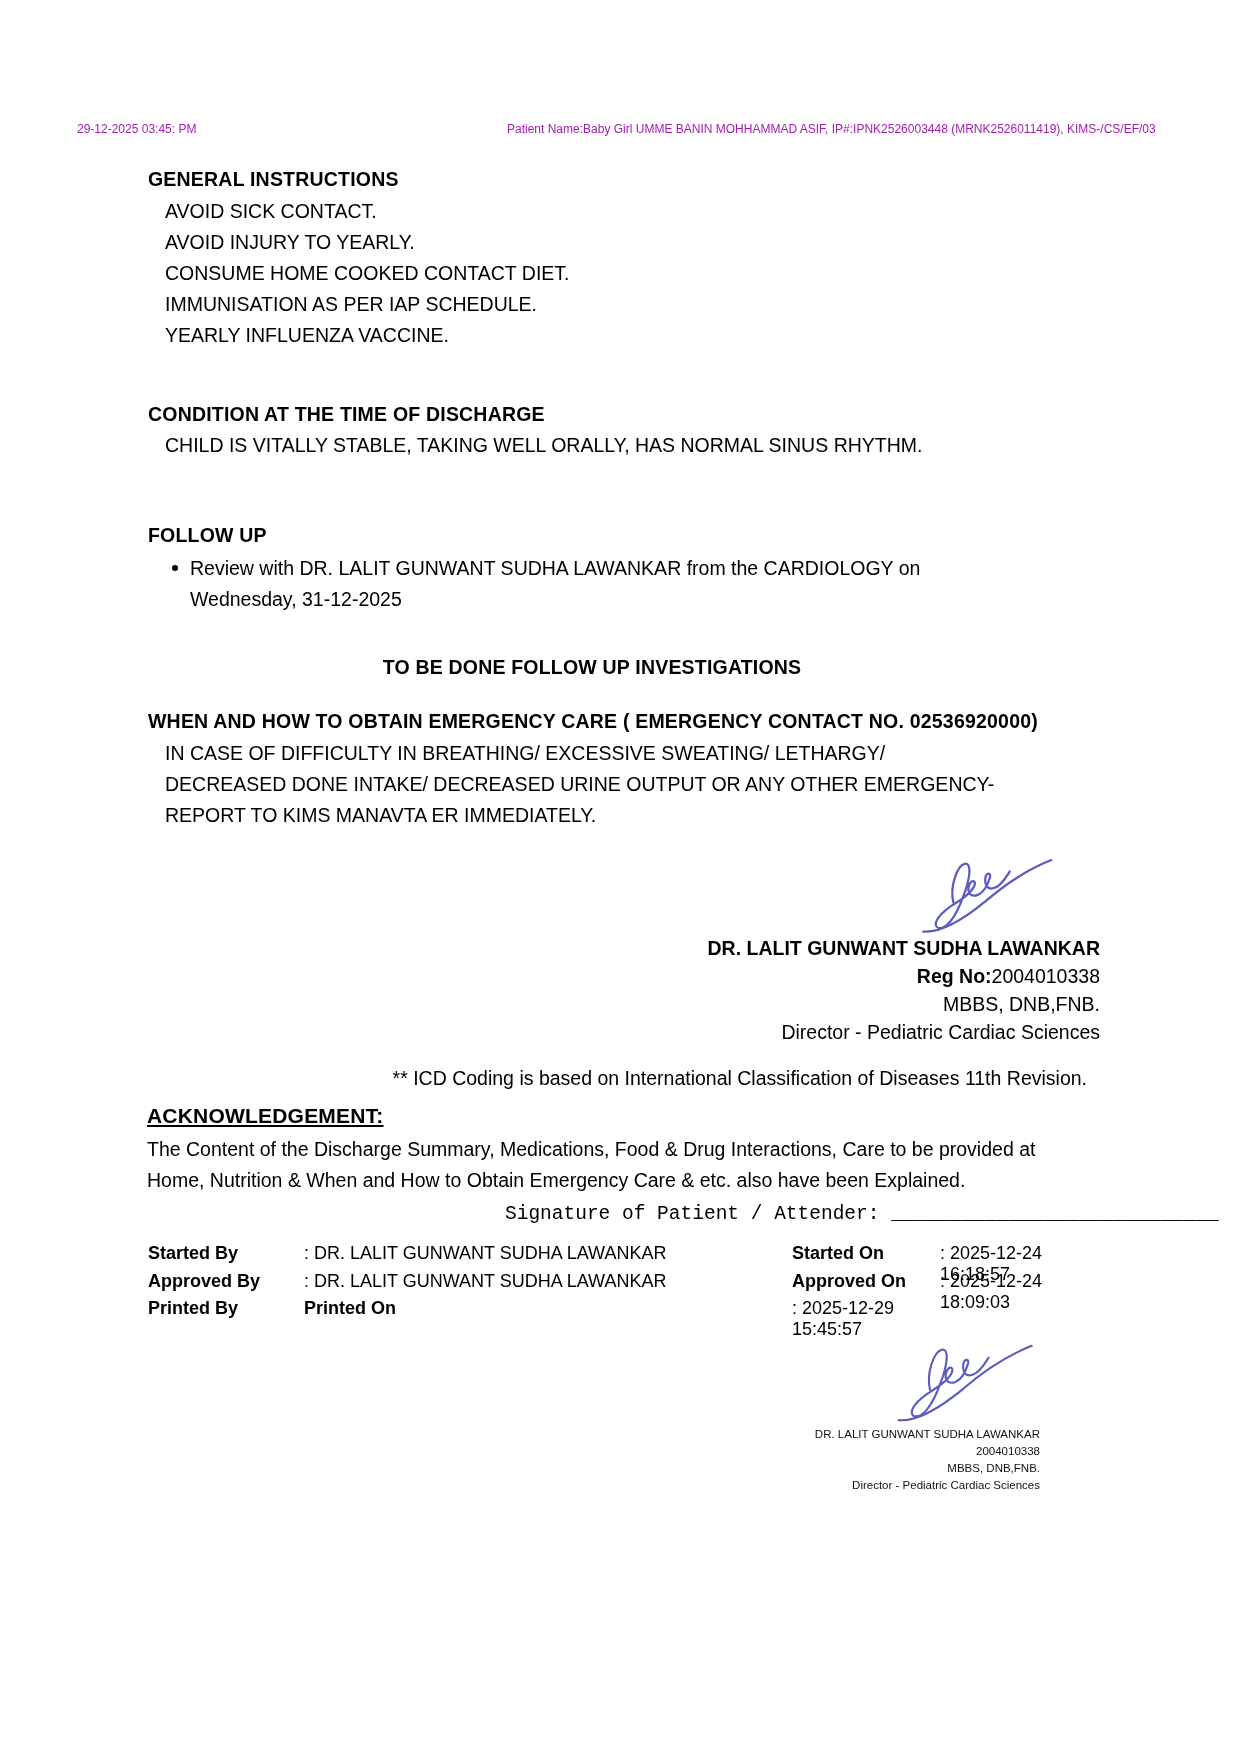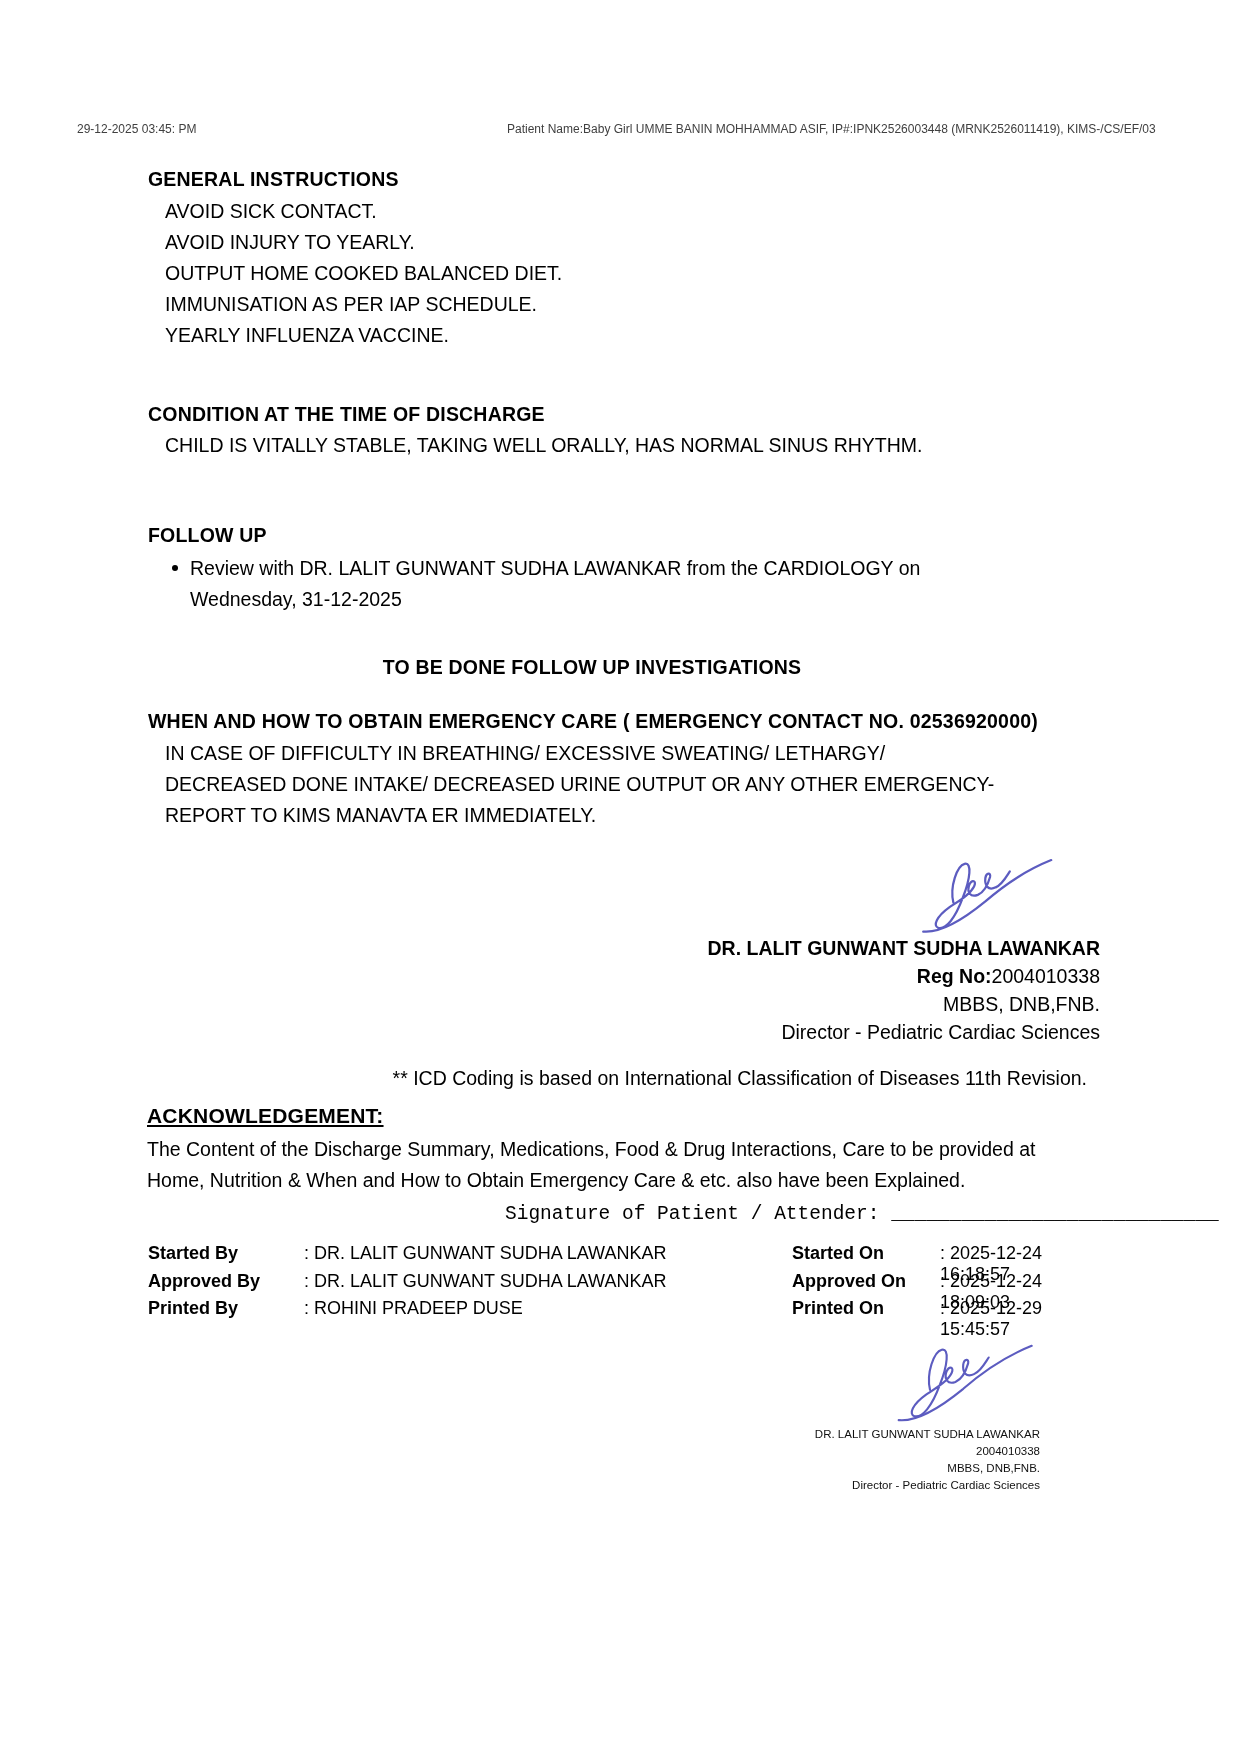--- a/index.html
+++ b/index.html
@@ -2,21 +2,21 @@
 <html><head>
 <meta charset="utf-8">
 <style>
   * { margin:0; padding:0; box-sizing:border-box; }
   html,body { background:#ffffff; }
   body {
     width:1240px; height:1754px; position:relative;
     font-family:"Liberation Sans", sans-serif; color:#000;
   }
   .abs { position:absolute; }
-  .hdr { font-size:12px; color:#404040; white-space:nowrap; }
+  .hdr { font-size:12px; color:#a21caf; white-space:nowrap; }
   .sec-title { font-size:19.5px; font-weight:bold; letter-spacing:.2px; }
   .body-text { font-size:19.5px; line-height:31px; }
   .indent { margin-left:17px; }
   .bullet-row { display:flex; align-items:flex-start; margin-left:24px; }
   .bullet-dot { width:6px; height:6px; border-radius:50%; background:#000; margin:12px 12px 0 0; flex:0 0 auto; }
   .doc-block { text-align:right; font-size:19.5px; line-height:28px; }
   .doc-block .nm { font-weight:bold; }
   .reg-label { font-weight:bold; }
   .ack-body { width:890px; }
   .sig-label-row { font-size:19.5px; white-space:nowrap;font-family:Liberation Mono, monospace; }
@@ -32,21 +32,21 @@
 
 <div class="abs hdr" style="left:77px; top:122px;">29-12-2025 03:45: PM</div>
 
 <div class="abs hdr" style="left:507px; top:122px;">Patient Name:Baby Girl UMME BANIN MOHHAMMAD ASIF, IP#:IPNK2526003448 (MRNK2526011419), KIMS-/CS/EF/03</div>
 
 <div class="abs" style="left:148px; top:168px; width:920px;">
   <div class="sec-title">GENERAL INSTRUCTIONS</div>
   <div class="body-text indent" style="margin-top:5px;">
     <div>AVOID SICK CONTACT.</div>
     <div>AVOID INJURY TO YEARLY.</div>
-    <div>OUTPUT HOME COOKED BALANCED DIET.</div>
+    <div>CONSUME HOME COOKED CONTACT DIET.</div>
     <div>IMMUNISATION AS PER IAP SCHEDULE.</div>
     <div>YEARLY INFLUENZA VACCINE.</div>
   </div>
 </div>
 
 <div class="abs" style="left:148px; top:403px; width:920px;">
   <div class="sec-title">CONDITION AT THE TIME OF DISCHARGE</div>
   <div class="body-text indent" style="margin-top:4px;">CHILD IS VITALLY STABLE, TAKING WELL ORALLY, HAS NORMAL SINUS RHYTHM.</div>
 </div>
 
@@ -105,21 +105,20 @@
     <span>: 2025-12-24 16:18:57</span>
   </div>
   <div class="audit-row">
     <span class="lbl">Approved By</span>
     <span>: DR. LALIT GUNWANT SUDHA LAWANKAR</span>
     <span class="lbl">Approved On</span>
     <span>: 2025-12-24 18:09:03</span>
   </div>
   <div class="audit-row">
     <span class="lbl">Printed By</span>
-    <span>: ROHINI PRADEEP DUSE</span>
     <span class="lbl">Printed On</span>
     <span>: 2025-12-29 15:45:57</span>
   </div>
 </div>
 
 <div class="abs" style="left:865px; top:1336px;">
   <svg class="sig-svg" width="175" height="88" viewBox="0 0 170 90">
     <g fill="none" stroke="#5c5cc0" stroke-width="2.2" stroke-linecap="round" stroke-linejoin="round">
       <path d="M62,55 C58,38 66,16 74,14 C82,12 80,30 72,50 C64,72 54,84 46,82 C40,80 44,70 58,60 C70,52 80,46 84,38 C87,32 82,30 79,36 C76,44 80,50 88,47 C95,44 99,35 101,28 C102,23 97,23 96,29 C95,37 99,43 107,39 C114,36 118,28 122,22"></path>
       <path d="M30,86 C50,88 74,72 96,54 C112,40 136,22 166,10"></path>

